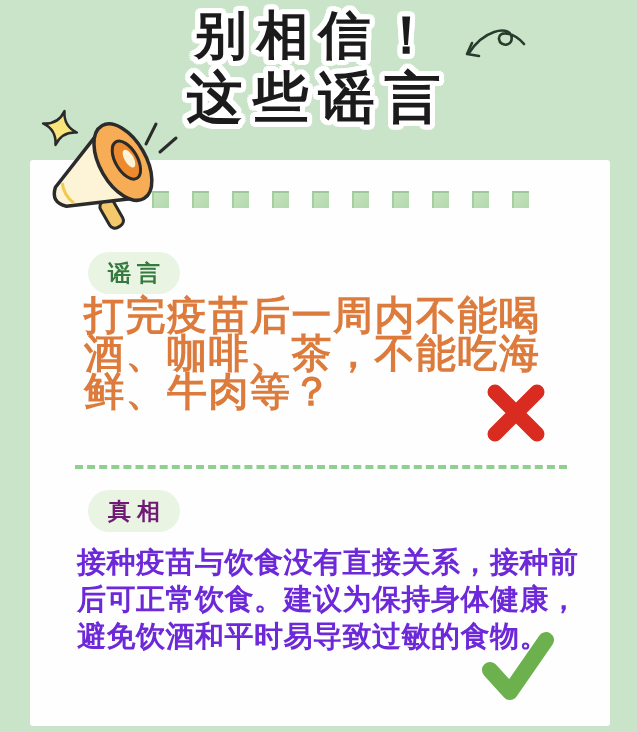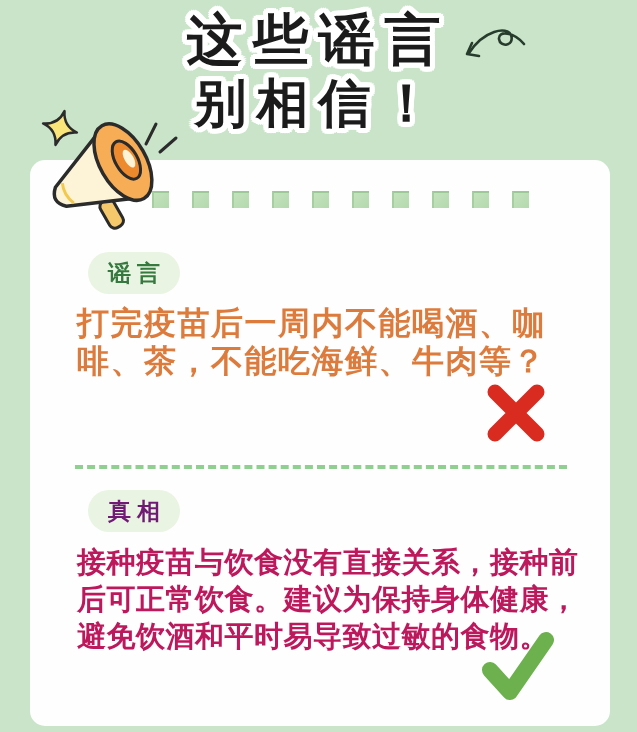--- a/index.html
+++ b/index.html
@@ -31,21 +31,21 @@
   .title-line.l2{font-size:52px;line-height:58px;}
 
   .arrow-doodle{position:absolute;left:460px;top:26px;z-index:2;}
   .sparkle{position:absolute;left:40px;top:108px;z-index:3;}
   .megaphone{position:absolute;left:34px;top:118px;z-index:3;}
 
   
   .card{
     position:absolute;left:30px;top:160px;
     width:580px;height:566px;
-    background:#fdfefd;border-radius:15px;z-index:2;
+    background:#fdfefd;border-radius:3px;z-index:2;
   }
   .dash-row{
     position:absolute;left:122px;top:31px;
     display:flex;gap:23px;
   }
   .dash-square{
     width:17px;height:17px;
     background:linear-gradient(135deg,#c3e2bd 0%,#b4d9ae 100%);
     border-top:2px solid #9cc997;
     border-left:2px solid #a6cf9f;
@@ -61,46 +61,47 @@
     text-indent:6px;
   }
   .badge.rumor{top:92px;color:#35793f;}
   .badge.truth{top:330px;color:#701a75;}
 
   .statement{
     position:absolute;left:47px;margin:0;
     font-weight:bold;
   }
   .statement.rumor{
-    top:144px;width:514px;
-    font-size:32px;line-height:38px;letter-spacing:1.5px;
+    top:136px;width:514px;
+    font-size:40px;line-height:38px;letter-spacing:1.5px;
     color:#dd7b3d;
+    margin-left:7px;
   }
   .statement.truth{
     top:384px;width:502px;
     font-size:29px;line-height:37px;letter-spacing:0.5px;
-    color:#be185d;
+    color:#6d28d9;
   }
 
   .x-mark{position:absolute;left:453px;top:220px;}
   .check-mark{position:absolute;left:446px;top:468px;}
 
   .divider{
     position:absolute;left:45px;top:305px;width:492px;height:0;
     border-top:4px dashed #8fcf90;
   }
 </style>
 </head>
 <body>
 
 <div class="poster">
 
   <div class="title-block">
+    <h1 class="title-line l2">别相信！</h1>
     <h1 class="title-line l1">这些谣言</h1>
-    <h1 class="title-line l2">别相信！</h1>
   </div>
 
   <svg class="arrow-doodle" width="72" height="42" viewBox="0 0 72 42">
     <path d="M 64,18 C 54,6 38,4 39,13 C 40,22 55,20 51,9 C 47,0 24,4 9,27" fill="none" stroke="#273c2c" stroke-width="2.6" stroke-linecap="round"></path>
     <path d="M 12,17 L 7,28 M 7,28 L 19,30" fill="none" stroke="#273c2c" stroke-width="2.6" stroke-linecap="round"></path>
   </svg>
 
   <svg class="sparkle" width="40" height="40" viewBox="0 0 32 32">
     <path d="M16,2 C17.5,10 22,14.5 30,16 C22,17.5 17.5,22 16,30 C14.5,22 10,17.5 2,16 C10,14.5 14.5,10 16,2 Z" fill="#f9e57a" stroke="#2b2b2b" stroke-width="2" stroke-linejoin="round" transform="rotate(15 16 16)"></path>
   </svg>

